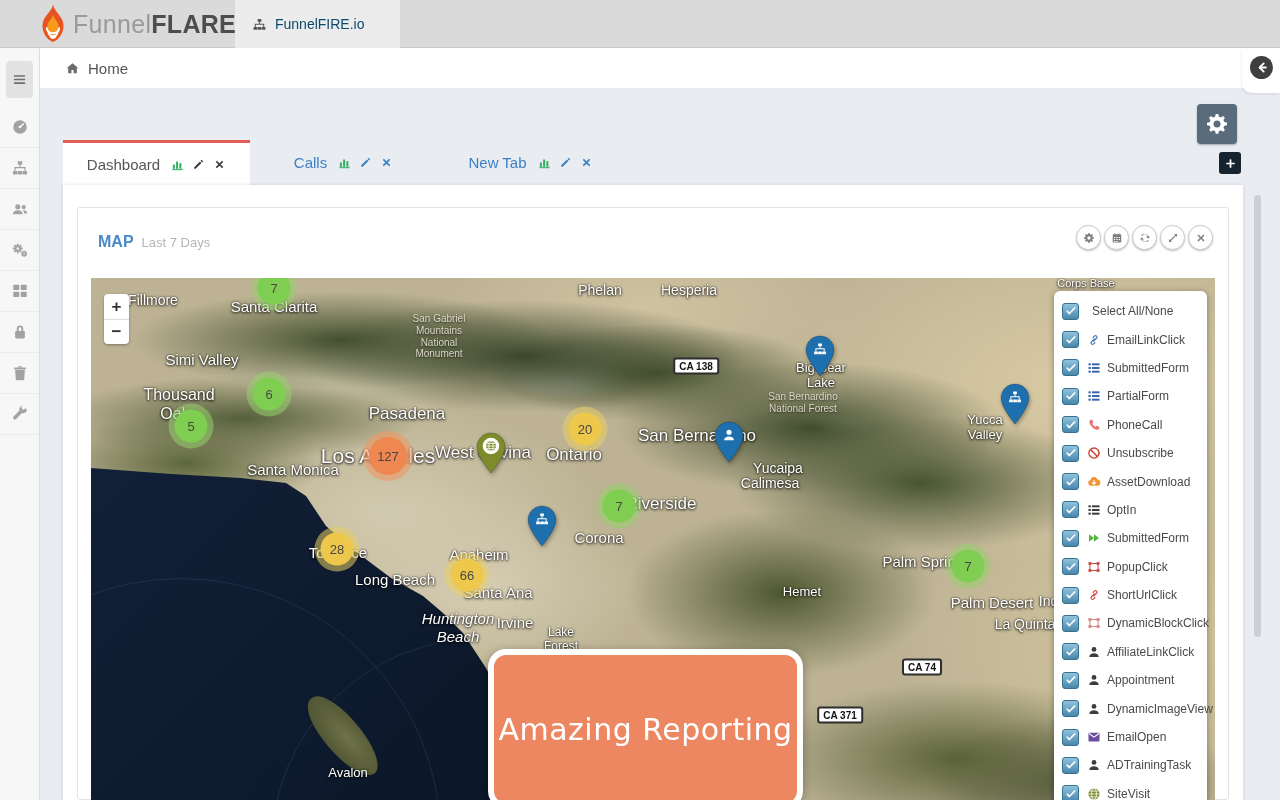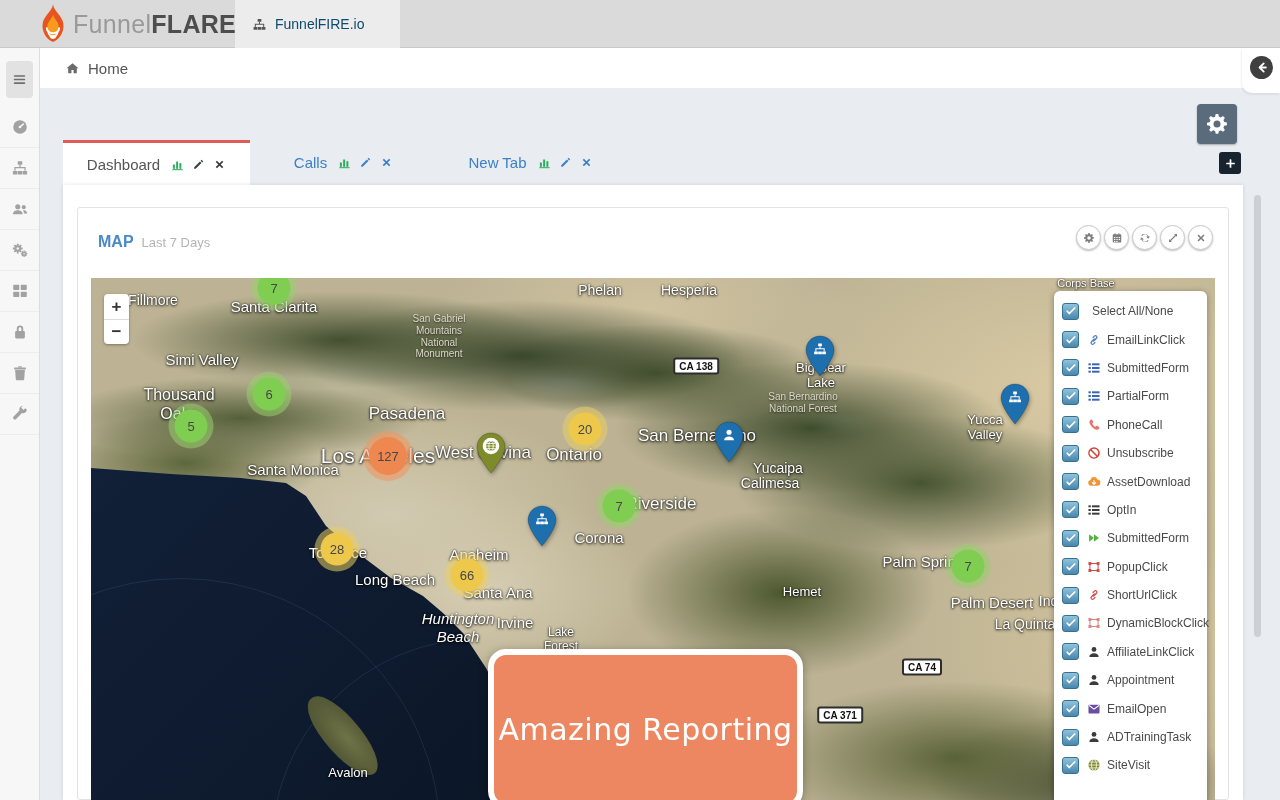--- a/index.html
+++ b/index.html
@@ -759,20 +759,34 @@
               </svg>
             </span>
             <span class="llabel">Appointment</span>
           </div>
           <div class="lrow">
             <span class="cb">
               <svg viewBox="0 0 24 24">
                 <path d="M4.5 12.5l4 4.5L19.5 6" fill="none" stroke="#fff" stroke-width="3.4" stroke-linecap="round" stroke-linejoin="round"></path>
               </svg>
             </span>
+            <span class="licon" style="color: rgb(60, 60, 60);">
+              <svg viewBox="0 0 24 24" fill="currentColor">
+                <circle cx="12" cy="7.6" r="4.1"></circle>
+                <path d="M4 20.5c0-4.2 3.6-6.3 8-6.3s8 2.1 8 6.3z"></path>
+              </svg>
+            </span>
+            <span class="llabel">DynamicImageView</span>
+          </div>
+          <div class="lrow">
+            <span class="cb">
+              <svg viewBox="0 0 24 24">
+                <path d="M4.5 12.5l4 4.5L19.5 6" fill="none" stroke="#fff" stroke-width="3.4" stroke-linecap="round" stroke-linejoin="round"></path>
+              </svg>
+            </span>
             <span class="licon" style="color: rgb(106, 79, 160);">
               <svg viewBox="0 0 24 24" fill="currentColor">
                 <rect x="2.5" y="4.5" width="19" height="15" rx="1.5"></rect>
                 <path d="M3.5 6l8.5 6.2L20.5 6" fill="none" stroke="#fff" stroke-width="1.8"></path>
               </svg>
             </span>
             <span class="llabel">EmailOpen</span>
           </div>
           <div class="lrow">
             <span class="cb">

